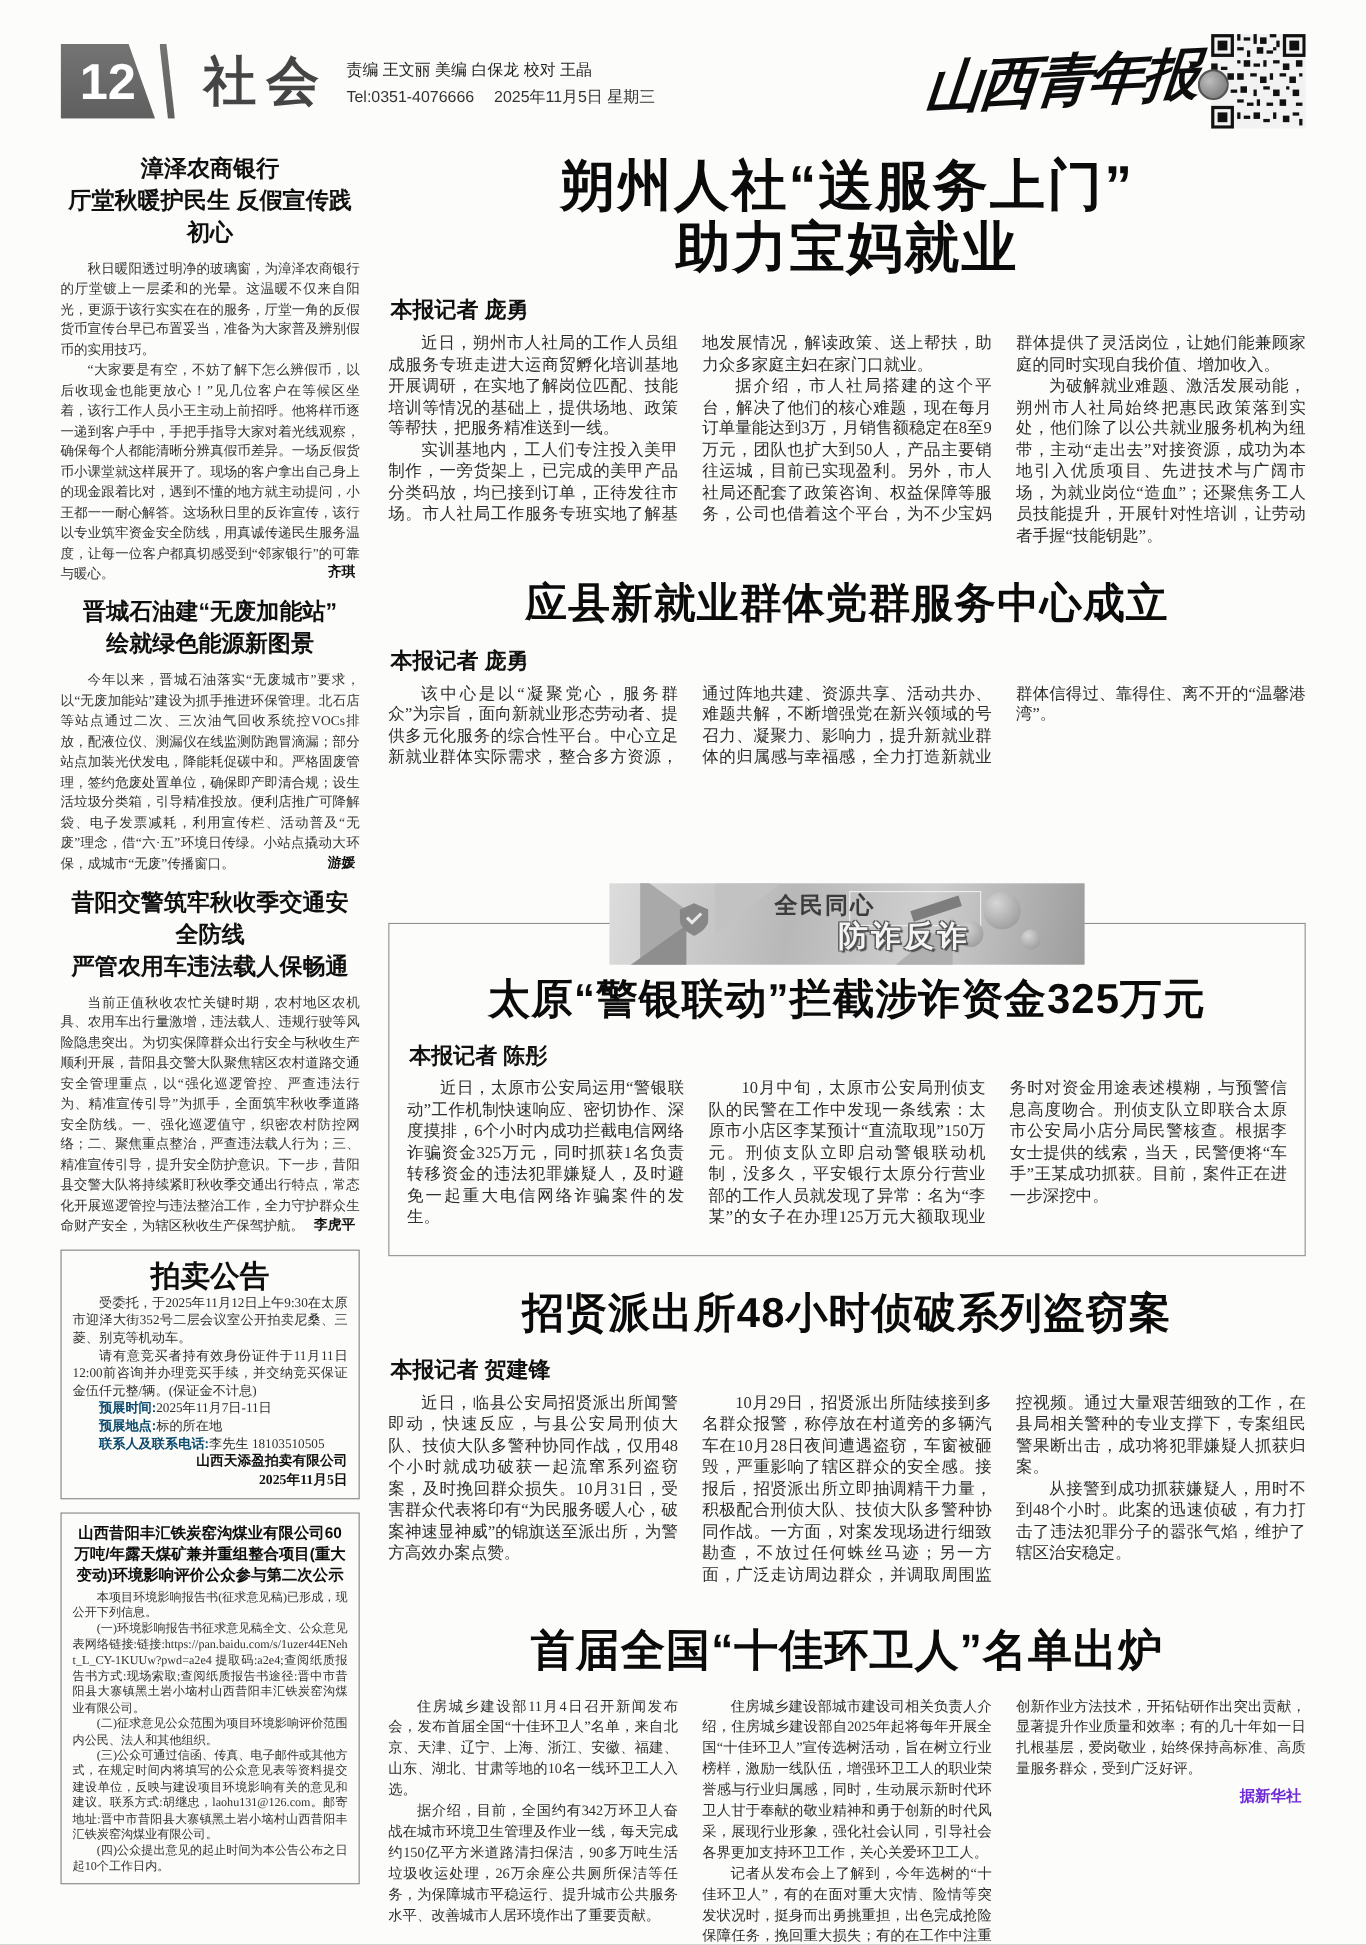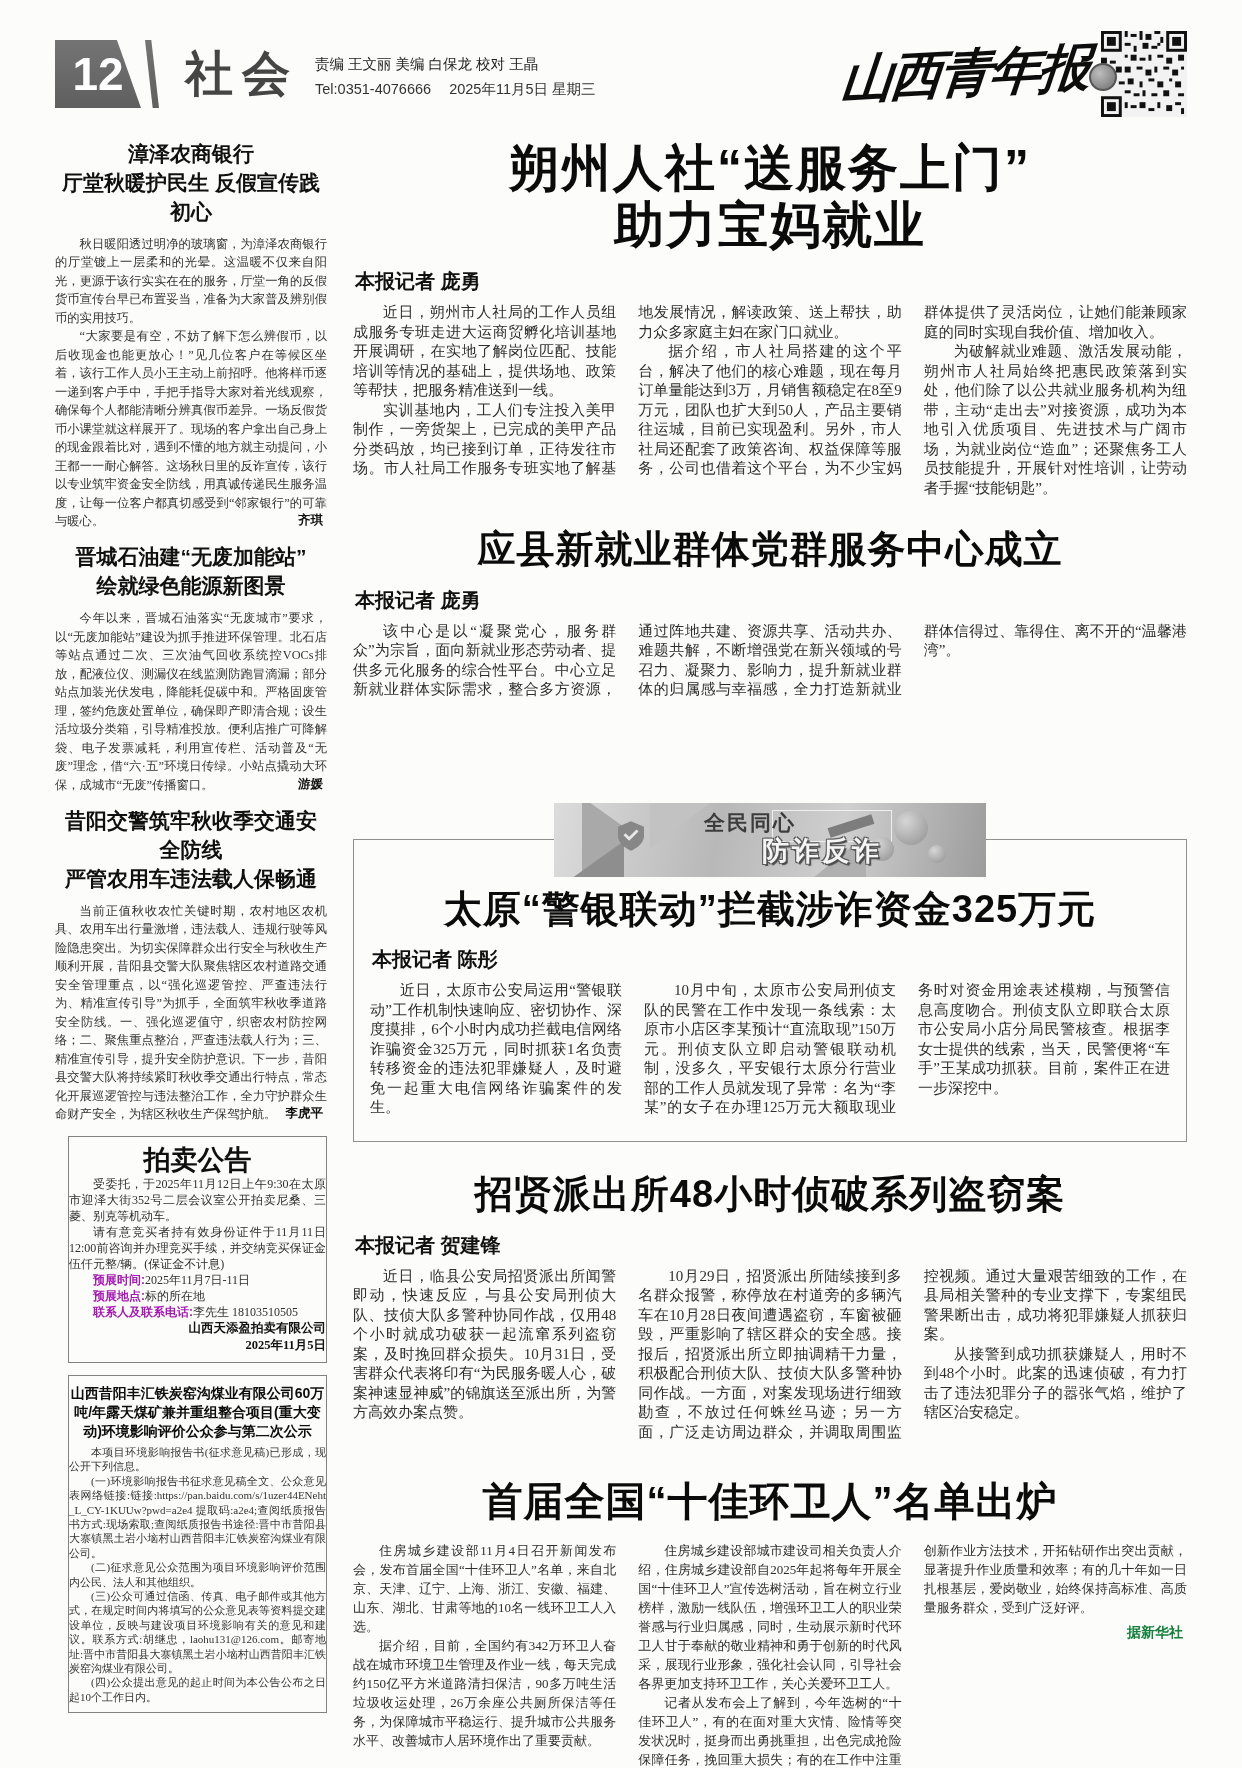--- a/index.html
+++ b/index.html
@@ -27,46 +27,46 @@
   .content{position:absolute;top:140px;left:55px;right:55px;bottom:18px;display:flex;gap:26px;}
   .leftcol{width:272px;flex:none;}
   .maincol{flex:1;min-width:0;}
   
   .l-art{margin-bottom:14px;}
   .l-title{font-family:"Liberation Sans","DejaVu Sans",sans-serif;font-weight:700;font-size:21px;
            line-height:1.38;text-align:center;color:#101010;margin-bottom:8px;}
   .l-art p{margin:0;font-size:12.3px;line-height:18.5px;text-align:justify;text-indent:2em;color:#333;}
   .l-author{text-align:right;font-weight:700;font-size:12.5px;color:#111;margin-top:-18.5px;
             padding-right:4px;position:relative;}
-  .box{border:1px solid #828282;padding:8px 0;margin-bottom:12px;margin-left:13px;}
+  .box{border:1px solid #828282;padding:8px 10px;margin-bottom:12px;}
   .auction-title{font-family:"Liberation Sans","DejaVu Sans",sans-serif;font-weight:700;
                  font-size:27px;text-align:center;color:#0f0f0f;line-height:1.15;}
   .auction p{margin:0;font-size:12px;line-height:16px;text-align:justify;text-indent:2em;color:#2f2f2f;}
   .detail{font-size:12px;line-height:16px;color:#2f2f2f;padding-left:24px;}
-  .detail b{font-family:"Liberation Sans","DejaVu Sans",sans-serif;color:#a21caf;}
+  .detail b{font-family:"Liberation Sans","DejaVu Sans",sans-serif;color:#0c4a6e;}
   .sign{ text-align:right;font-weight:700;font-size:12.5px;line-height:17px;color:#111;}
   .notice-title{font-family:"Liberation Sans","DejaVu Sans",sans-serif;font-weight:700;font-size:14px;
                 line-height:1.35;text-align:center;color:#0d0d0d;margin-bottom:4px;}
   .notice p{margin:0;font-size:11px;line-height:14.4px;text-align:justify;text-indent:2em;
             color:#333;word-break:break-all;}
   
   .h-xl{font-family:"Liberation Sans","DejaVu Sans",sans-serif;font-weight:700;font-size:50px;
         line-height:1.14;text-align:center;color:#0b0b0b;letter-spacing:2px;}
   .h-lg{font-family:"Liberation Sans","DejaVu Sans",sans-serif;font-weight:700;font-size:38px;
         line-height:1.2;text-align:center;color:#0b0b0b;letter-spacing:1px;}
   .byline{font-family:"Liberation Sans","DejaVu Sans",sans-serif;font-weight:700;font-size:20px;
           color:#111;margin:14px 0 8px 2px;}
   .cols{columns:3;column-gap:22px;column-fill:auto;overflow:hidden;
         font-size:15px;line-height:19.5px;text-align:justify;color:#2e2e2e;}
   .cols p{margin:0;text-indent:2em;}
   .b1{height:200px;} .b2{height:92px;} .b3{height:146px;} .b4{height:180px;}
   .b5{height:232px;font-size:13px;line-height:19px;}
   .mt-a2{margin-top:24px;}
   .source{text-align:right;font-family:"Liberation Sans","DejaVu Sans",sans-serif;
-          font-weight:700;font-size:14px;color:#15803d;margin-top:6px;padding-right:4px;}
+          font-weight:700;font-size:14px;color:#6d28d9;margin-top:6px;padding-right:4px;}
   
   .policebox{border:1.5px solid #8f8f8f;margin-top:125px;padding:0 16px 14px;}
   .banner{position:relative;width:432px;height:74px;margin:-37px auto 10px;overflow:hidden;
           background:linear-gradient(100deg,#dcdcdc,#b8b8b8 38%,#cfcfcf 66%,#9c9c9c);}
   .tri{position:absolute;width:0;height:0;}
   .tri1{border-left:56px solid #a9a9a9;border-top:40px solid transparent;border-bottom:40px solid transparent;left:28px;top:-6px;}
   .tri2{border-right:70px solid #8e8e8e;border-top:50px solid transparent;left:0;bottom:-14px;}
   .tri3{border-left:60px solid #c2c2c2;border-bottom:46px solid transparent;left:96px;top:0;}
   .tri4{border-right:64px solid #b0b0b0;border-top:52px solid transparent;right:120px;bottom:-10px;}
   .banner-frame{position:absolute;left:218px;top:7px;width:118px;height:30px;border:1px solid #efefef;}

